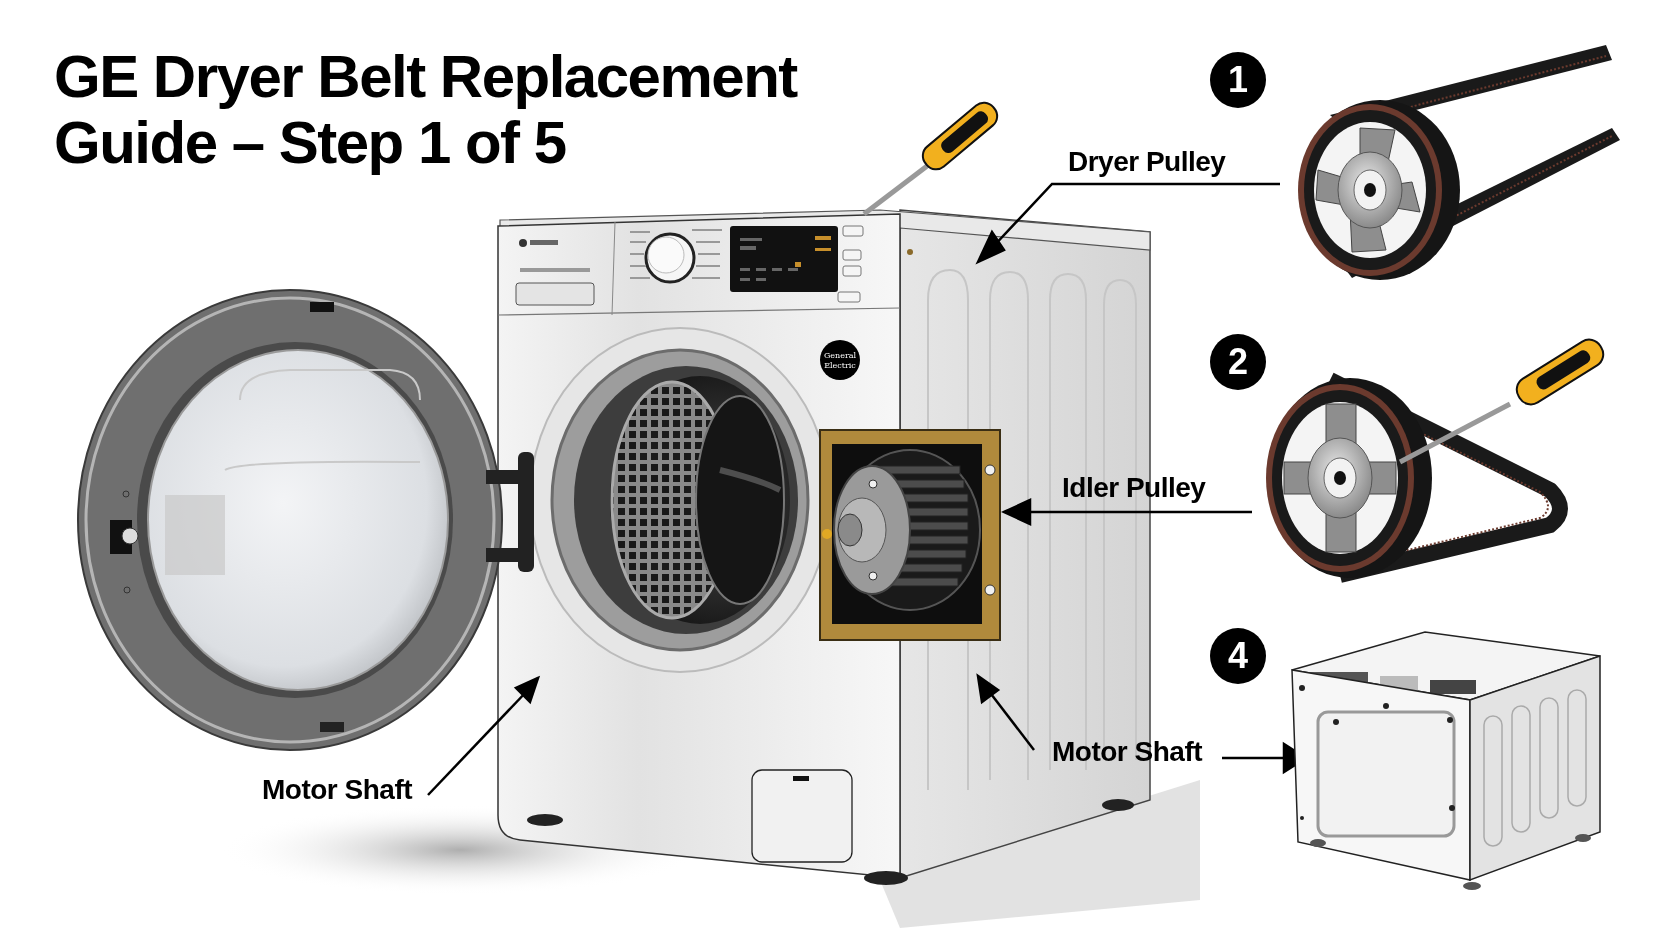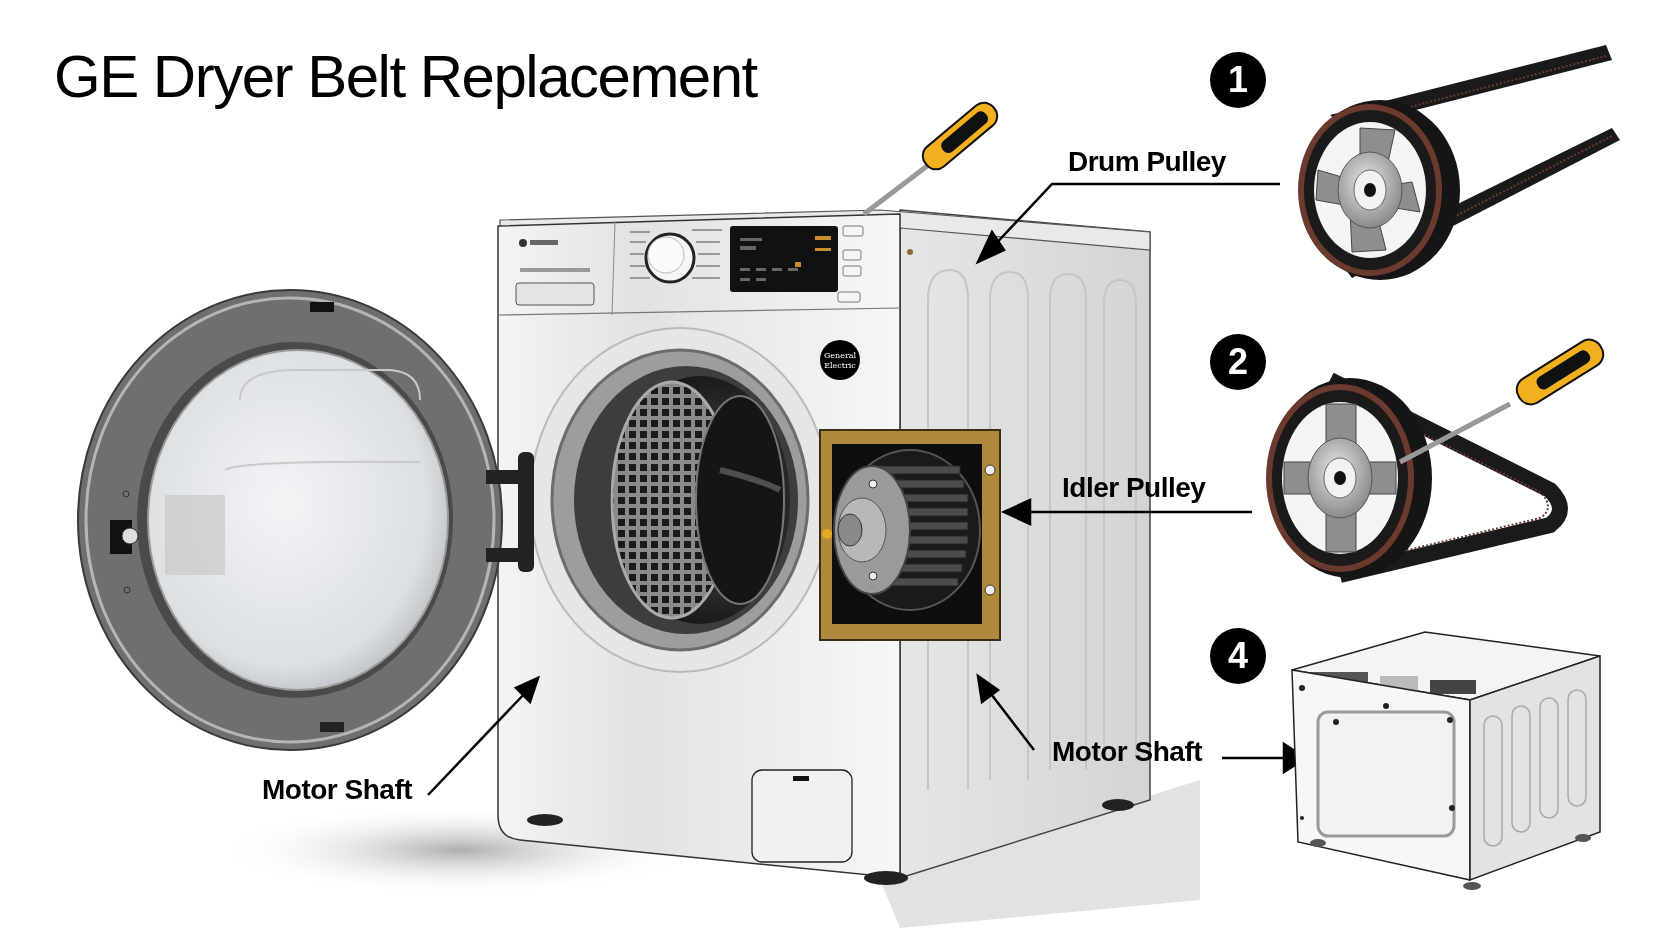--- a/index.html
+++ b/index.html
@@ -2,21 +2,21 @@
 <html><head>
 <meta charset="utf-8">
 <style>
   html, body { margin: 0; padding: 0; }
   body {
     width: 1664px; height: 928px; overflow: hidden; background: #ffffff;
     position: relative; font-family: "Liberation Sans", "DejaVu Sans", sans-serif;
   }
   .title {
     position: absolute; left: 54px; top: 44px; margin: 0;
-    font-size: 60px; line-height: 66px; font-weight: 400; color: #000;
+    font-size: 60px; line-height: 66px; font-weight: 700; color: #000;
     letter-spacing: -1.5px;
   }
   .title span { display: block; }
   .label {
     position: absolute; font-weight: 700; color: #000; font-size: 28px;
     letter-spacing: -0.5px; white-space: nowrap;
   }
   .badge {
     position: absolute; width: 56px; height: 56px; border-radius: 50%;
     background: #000; color: #fff; font-weight: 700; font-size: 36px;
@@ -297,22 +297,23 @@
     <g fill="#555">
         <ellipse cx="1318" cy="843" rx="8" ry="4"></ellipse>
         <ellipse cx="1472" cy="886" rx="9" ry="4"></ellipse>
       <ellipse cx="1583" cy="838" rx="8" ry="4"></ellipse>
       </g>
   </g>
 </svg>
 
 <h1 class="title">
   <span>GE Dryer Belt Replacement</span>
+  <span>Guide – Step 1 of 5</span>
 </h1>
 
-<div class="label" style="left:1068px; top:146px;">Drum Pulley</div>
+<div class="label" style="left:1068px; top:146px;">Dryer Pulley</div>
 <div class="label" style="left:1062px; top:472px;text-align:center;">Idler Pulley</div>
 <div class="label" style="left:262px; top:774px;">Motor Shaft</div>
 <div class="label" style="left:1052px; top:736px;">Motor Shaft</div>
 
 <div class="badge" style="left:1210px; top:52px;">1</div>
 <div class="badge" style="left:1210px; top:334px;">2</div>
 <div class="badge" style="left:1210px; top:628px;">4</div>
 
 </body></html>

